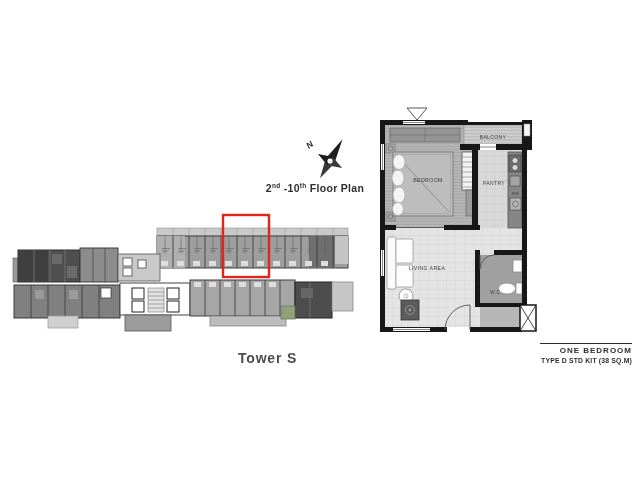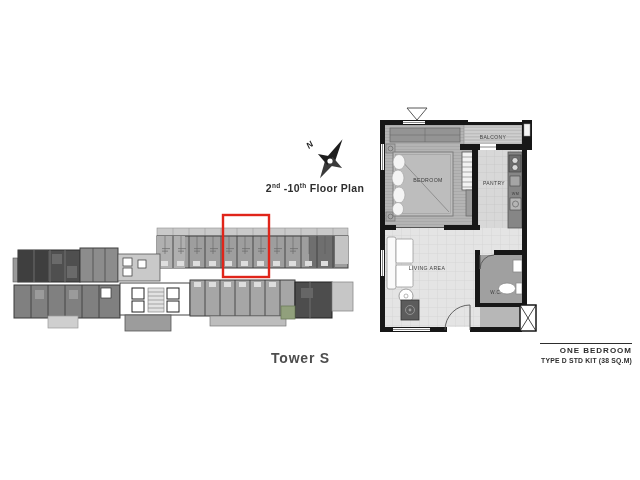--- a/index.html
+++ b/index.html
@@ -9,21 +9,21 @@
   }
   .abs{position:absolute;}
   
   #plan-title{
     left:240px;top:182px;width:150px;text-align:center;
     font-size:10.5px;font-weight:700;color:#2e2e2e;letter-spacing:.3px;
   }
   #plan-title sup{font-size:6.5px;vertical-align:4px;}
   
   #tower-label{
-    left:238px;top:350px;width:125px;text-align:center;
+    left:238px;top:350px;width:125px;text-align:left;
     font-size:14px;font-weight:600;color:#4d4d4d;letter-spacing:.8px;
   }
   
   #caption{left:492px;top:343px;width:140px;color:#2d2d2d;}
   #caption .rule{width:92px;margin-left:auto;border-top:1.6px solid #2d2d2d;margin-bottom:2px;}
   #caption .t1{font-size:8px;font-weight:700;letter-spacing:1px;text-align:right;}
   #caption .t2{font-size:6.8px;font-weight:700;letter-spacing:.2px;text-align:right;margin-top:2px;white-space:nowrap;}
   svg{display:block;}
   text.room{font-family:"Liberation Sans",sans-serif;fill:#3c3c3c;letter-spacing:.4px;}
 </style>

